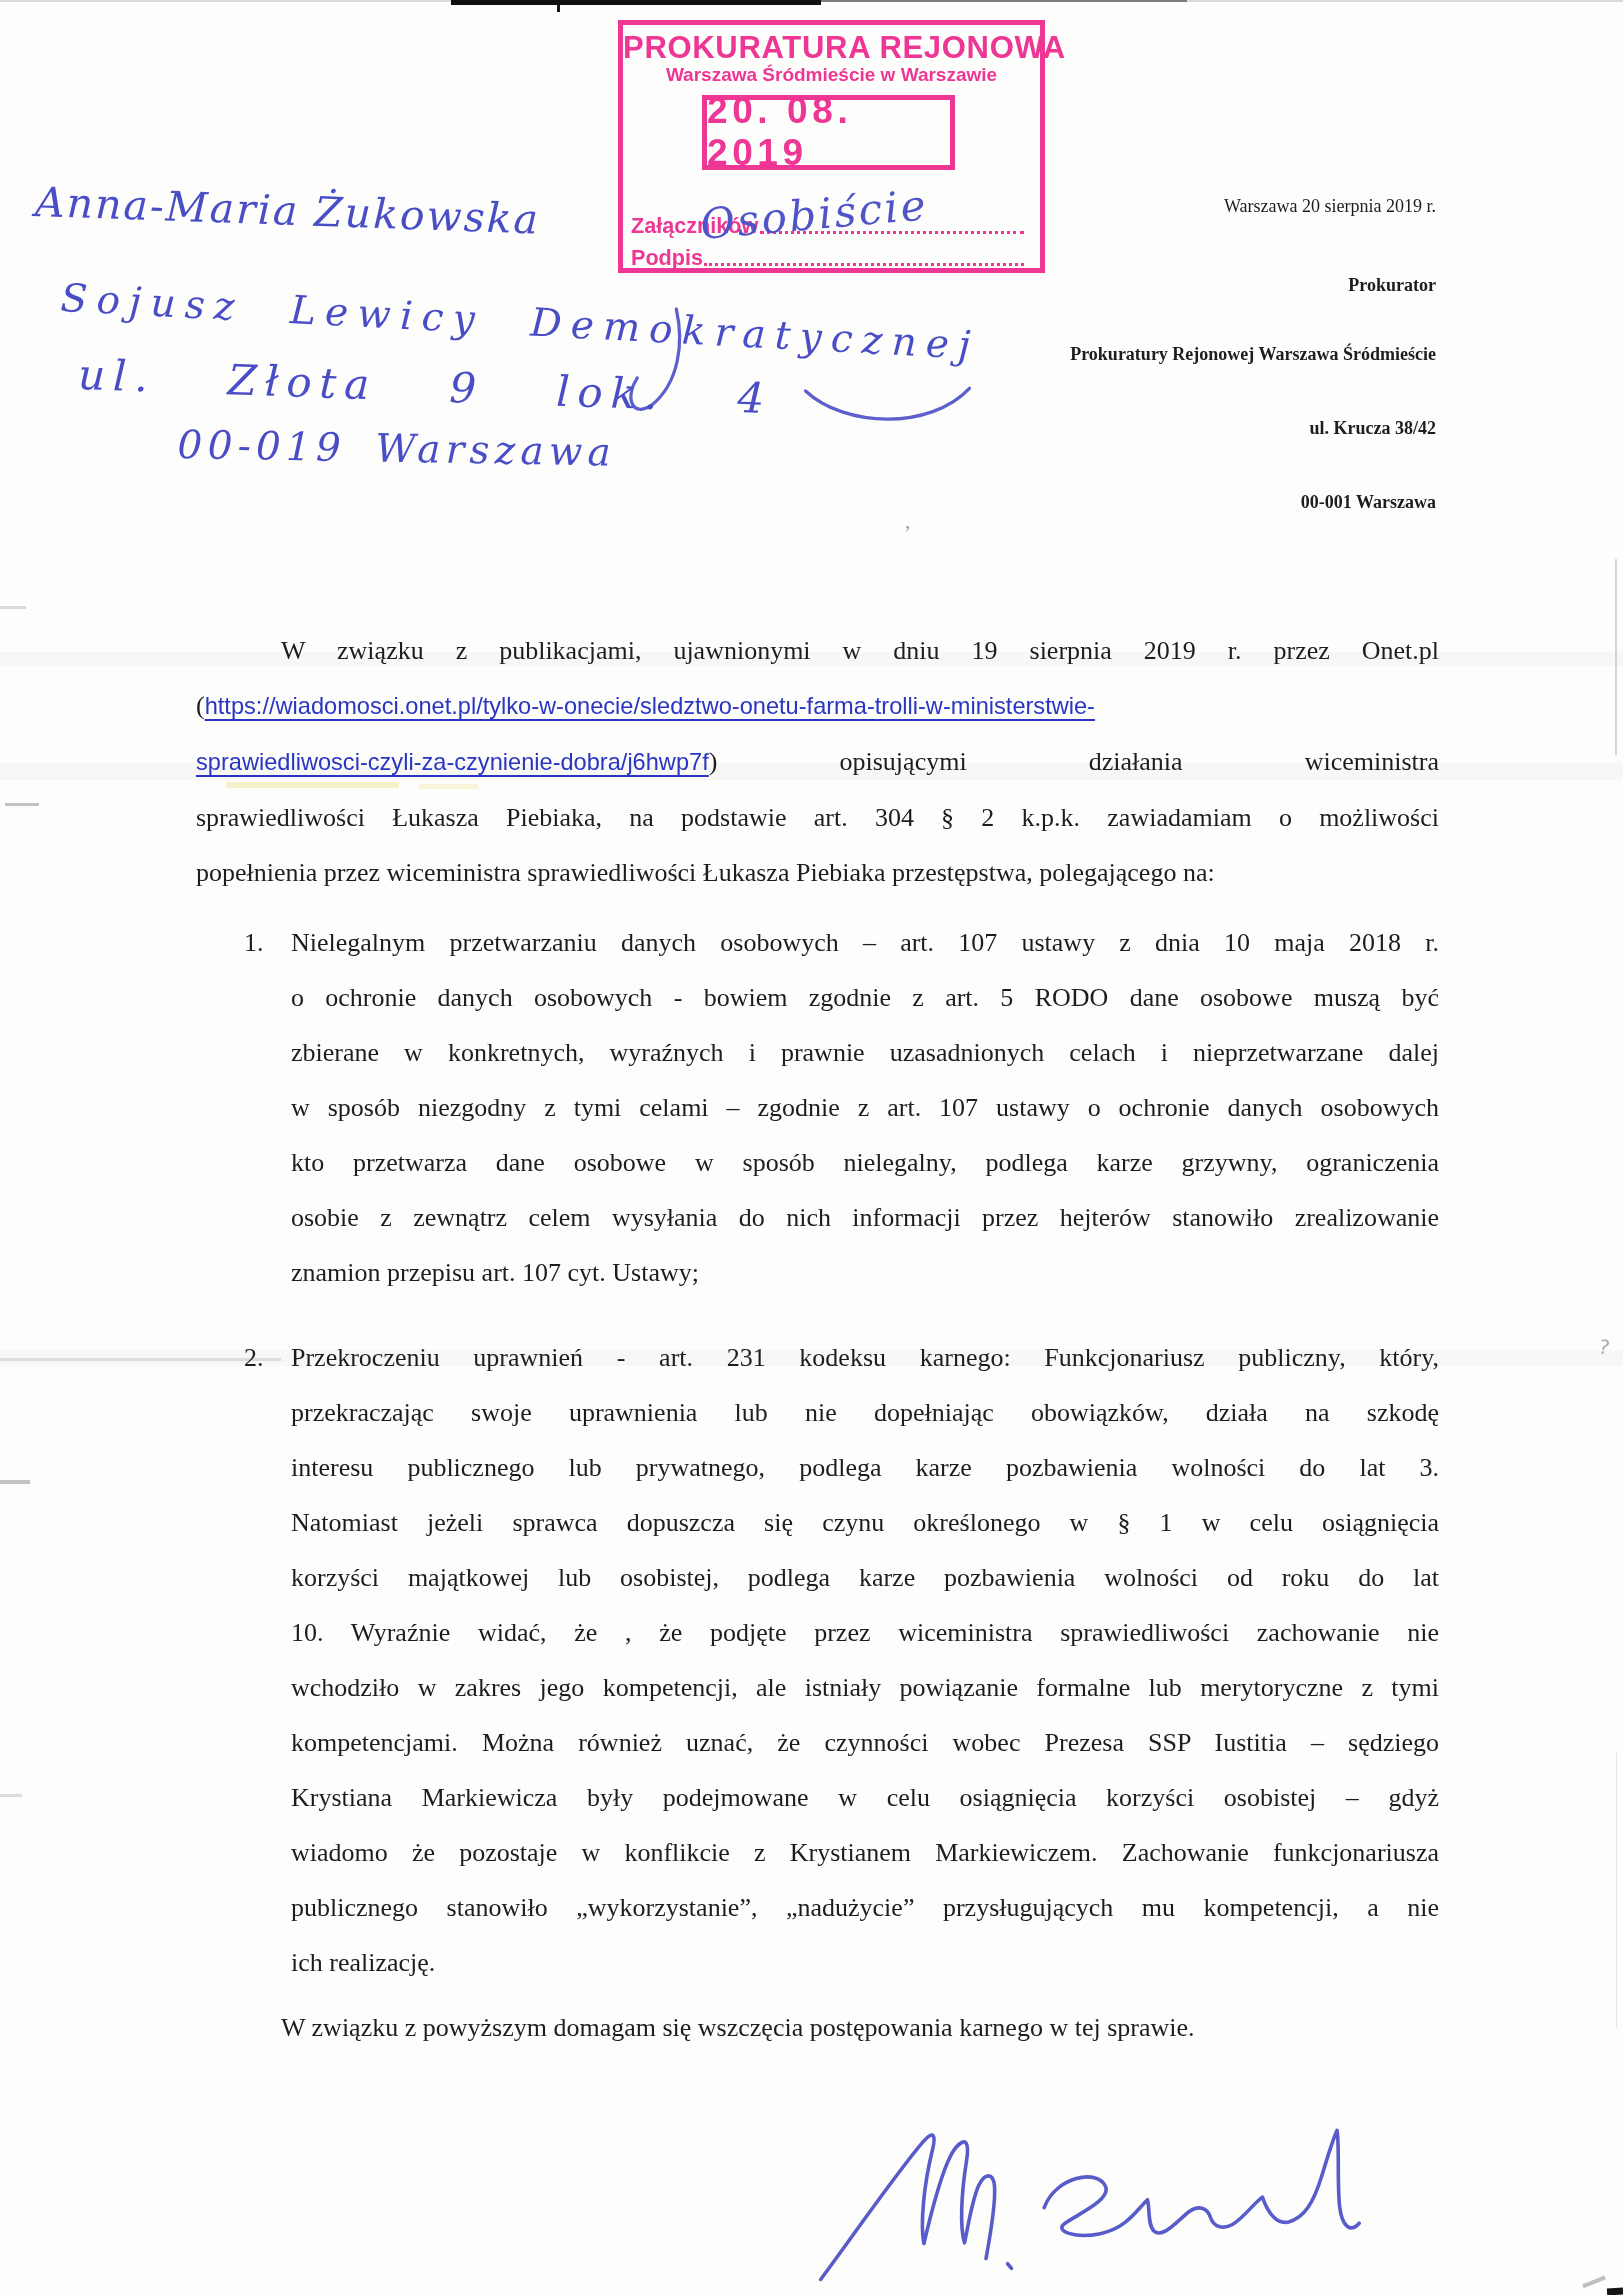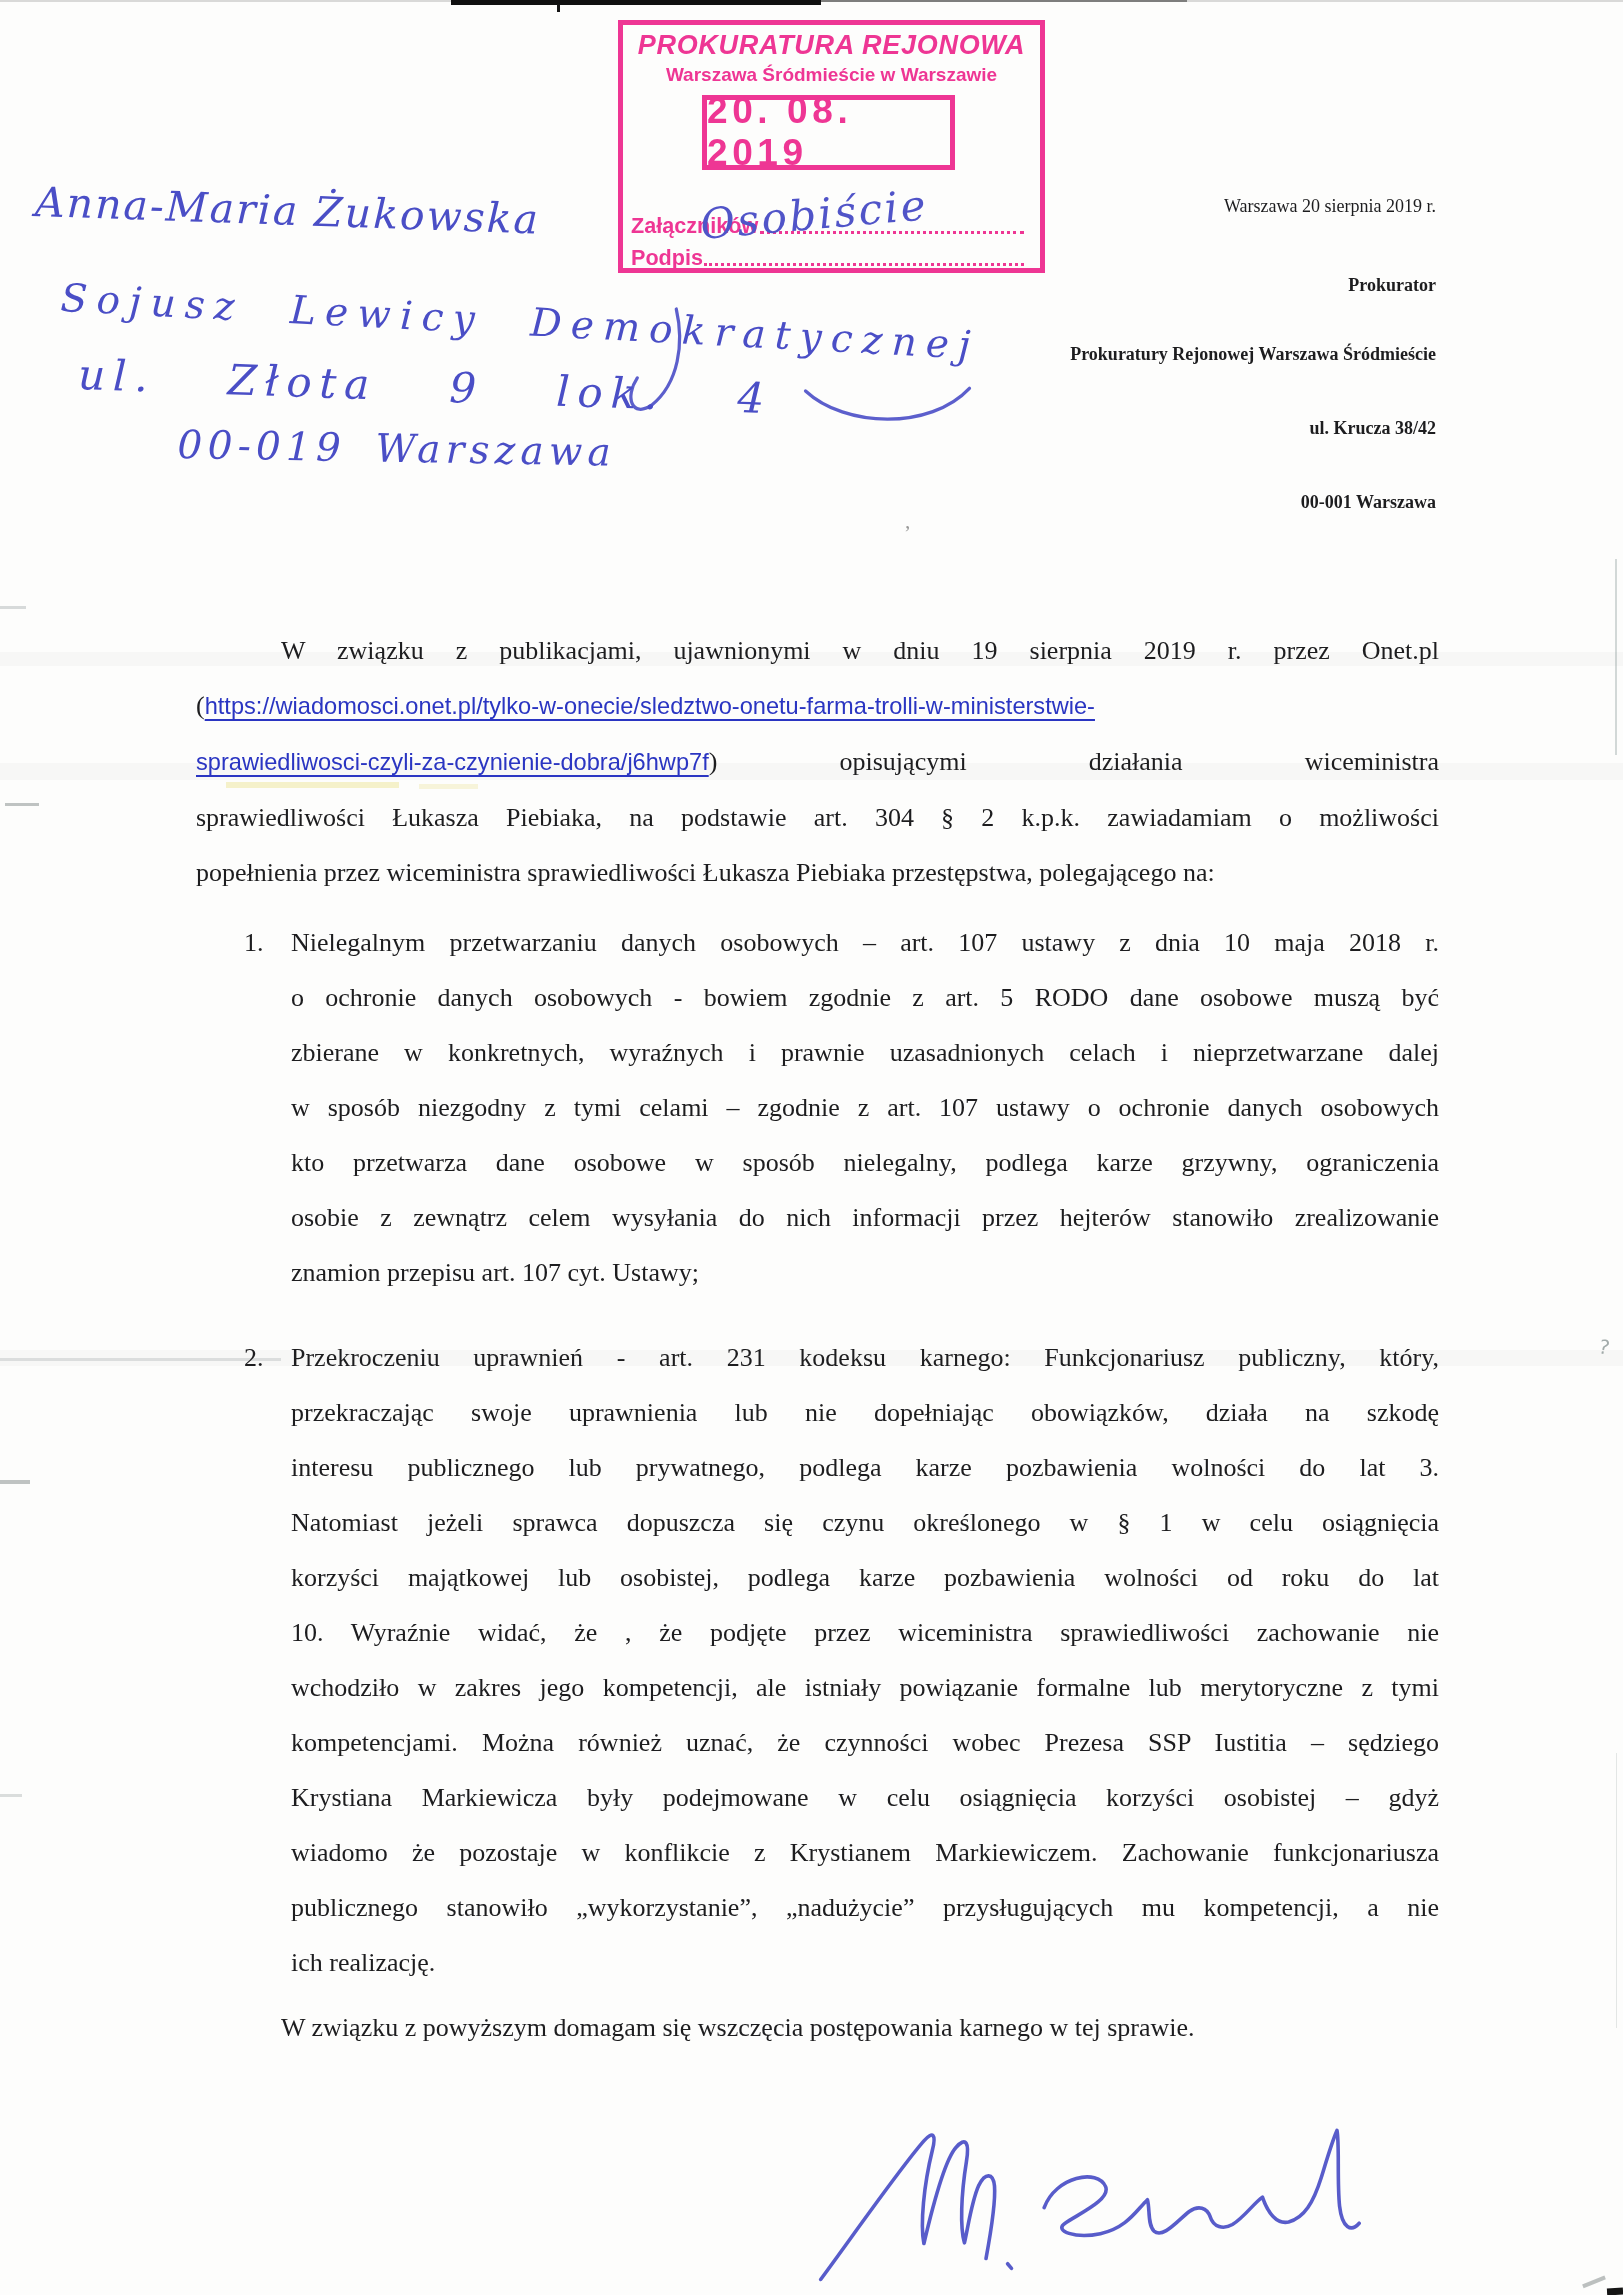--- a/index.html
+++ b/index.html
@@ -22,21 +22,21 @@
   .ymark{background:rgba(233,222,128,.4);}
   .br-black{left:1607px;top:2288px;width:16.4px;height:6.5px;background:#151515;transform:rotate(-3deg);}
   .br-gray{left:1582px;top:2280px;width:23.6px;height:3.9px;background:rgba(90,100,100,.4);transform:rotate(-22deg);}
 
   
   .stamp{
     position:absolute; left:618px; top:19.6px; width:427px; height:253px;
     border:5.9px solid var(--pink); box-sizing:border-box; opacity:.96;
   }
   .stamp, .stamp *{font-family:"Liberation Sans",sans-serif; color:var(--pink);}
-  .stamp-l1{position:absolute;left:0;top:5.2px;width:100%;text-align:center;font-weight:bold;font-size:27px;letter-spacing:0.7px;white-space:nowrap;font-style:italic;}
+  .stamp-l1{position:absolute;left:0;top:5.2px;width:100%;text-align:center;font-weight:bold;font-size:31px;letter-spacing:0.7px;white-space:nowrap;}
   .stamp-l2{position:absolute;left:0;top:39px;width:100%;text-align:center;font-weight:bold;font-size:19px;white-space:nowrap;}
   .datebox{position:absolute;left:79px;top:70px;width:253px;height:75px;border:5.9px solid var(--pink);box-sizing:border-box;}
   .datebox span{position:absolute;left:0;top:0;width:100%;height:100%;display:flex;align-items:center;justify-content:center;font-weight:bold;font-size:37px;letter-spacing:4.6px;}
   .srow{position:absolute;left:8px;width:393px;display:flex;}
   .srow .lbl{font-weight:bold;font-size:21.6px;white-space:nowrap;}
   .srow .leader{flex:1;border-bottom:3.9px dotted var(--pink);margin:0 0 4.6px 1.3px;}
   .osob{
     position:absolute;left:77px;top:165px;
     font-family:"DejaVu Serif",serif;font-style:italic;
     color:var(--ink);font-size:42px;letter-spacing:2.6px;

